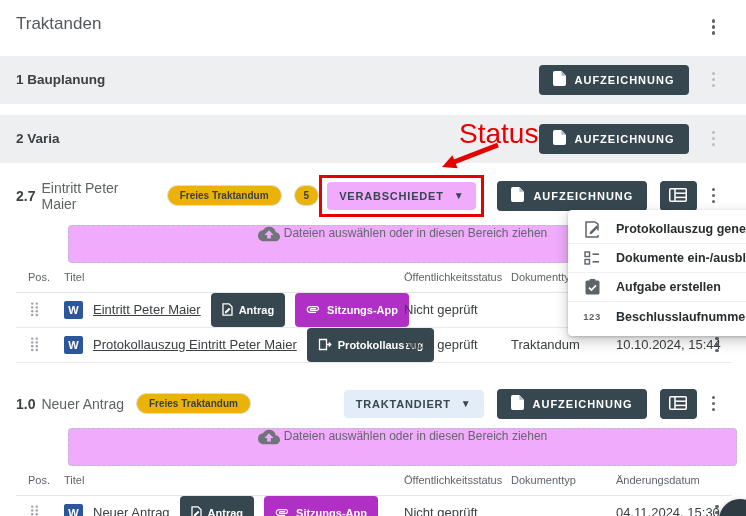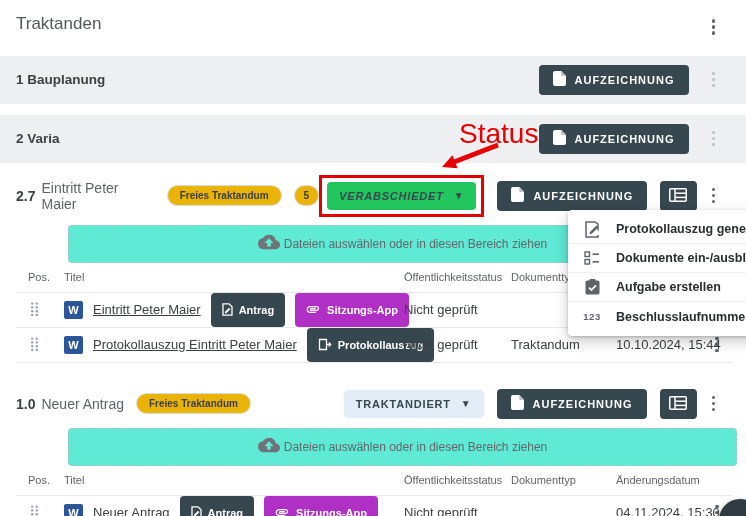--- a/index.html
+++ b/index.html
@@ -33,29 +33,29 @@
   .item-header { display:flex; align-items:center; padding:0 24px 0 16px; margin-top:12px; }
   .item-header.second { margin-top:26px; }
   .item-number { font-weight:bold; font-size:14px; color:#3c4043; }
   .item-title { font-size:14px; color:#5f6368; margin-left:6px; }
   .chip { margin-left:12px; border:1px solid #dadce0; border-radius:14px; padding:4px 12px; font-size:10px; font-weight:bold;
     color:#3c4043; background:#eab308; white-space:nowrap; }
   .chip.count { padding:4px 9px; }
   .red-box { margin-left:auto; border:3px solid #e60000; padding:4px 5px; display:inline-flex; }
   .status-btn { display:inline-flex; align-items:center; gap:10px; border:none; border-radius:4px; height:28px; padding:0 12px;
     font-family:inherit; font-size:11px; font-weight:bold; letter-spacing:0.8px; color:#37474f; cursor:pointer; white-space:nowrap; }
-  .status-green { background:#22c55e;font-style:italic; }
+  .status-green { background:#f0abfc; }
   .status-blue { background:#e2edf8; margin-left:auto; }
   .caret { font-size:10px; line-height:1; }
   .item-header .btn-dark { margin-left:13px; }
   .item-header .kebab { margin-left:8px; }
 
   
-  .upload { margin:8px 9px 0 68px; height:38px; border:1px dashed #b4c0c8; border-radius:4px; display:flex; align-items:center;
-    justify-content:center; gap:4px; color:#63676b; font-size:12px; cursor:pointer; background:#5eead4; }
+  .upload { margin:8px 9px 0 68px; height:38px; border:1px dashed #b4c0c8; border-radius:4px; display:flex; align-items:flex-start;
+    justify-content:center; gap:4px; color:#63676b; font-size:12px; cursor:pointer; background:#f0abfc; }
   .upload.second { margin-top:9px; }
 
   
   .tablewrap { margin:0 14px 0 16px; }
   .thead { display:flex; align-items:center; height:30px; border-bottom:1px solid #e4e6e8; color:#5f6368; font-size:11px; }
   .trow { display:flex; align-items:center; height:35px; border-bottom:1px solid #e8eaed; font-size:13px; color:#3c4043; }
   .col-pos { width:48px; padding-left:12px; flex-shrink:0; }
   .col-title { width:340px; flex-shrink:0; display:flex; align-items:center; gap:10px; white-space:nowrap; }
   .col-pub { width:107px; flex-shrink:0; white-space:nowrap; }
   .col-doc { width:105px; flex-shrink:0; white-space:nowrap; }

